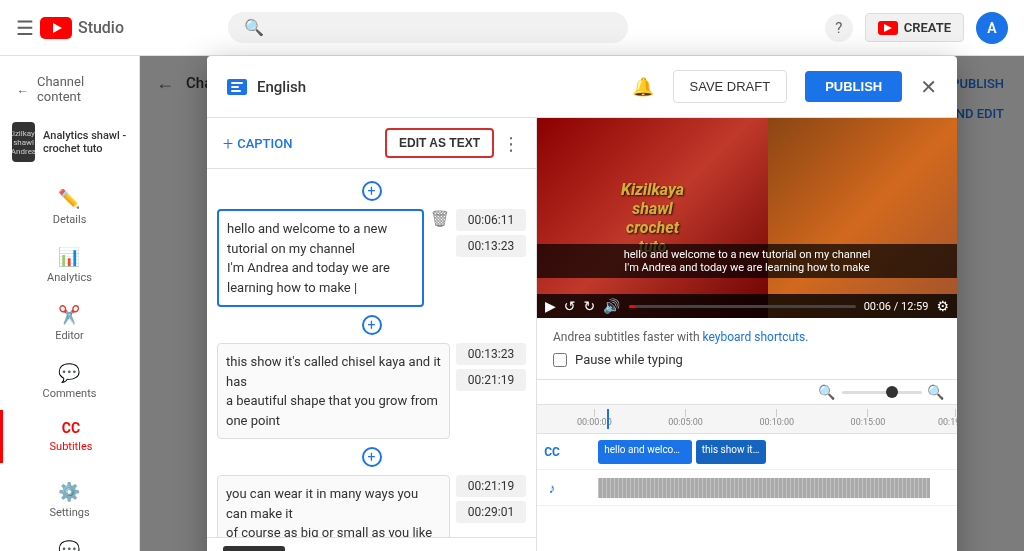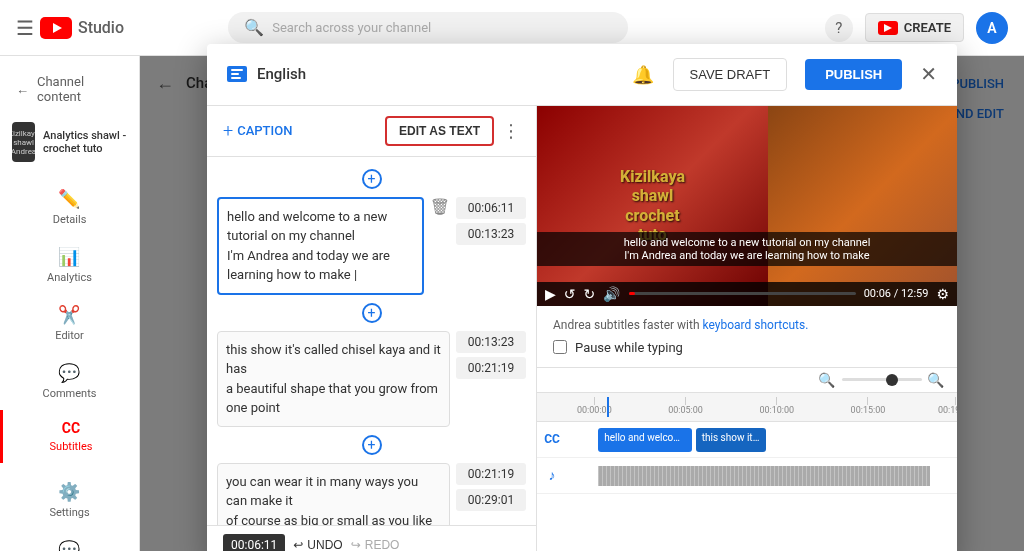--- a/index.html
+++ b/index.html
@@ -85,21 +85,21 @@
     }
     .bg-page-header { display: flex; align-items: center; gap: 12px; margin-bottom: 12px; }
     .bg-back-btn { font-size: 18px; color: #606060; cursor: pointer; }
     .bg-title { font-size: 15px; font-weight: 500; color: #333; }
 
     
     .modal-overlay {
       position: absolute; inset: 0;
       background: rgba(0,0,0,0.5);
       display: flex;
-      align-items: center;
+      align-items: flex-start;
       justify-content: center;
       z-index: 100;
     }
 
     
     .modal {
       background: #fff;
       border-radius: 4px;
       width: 750px;
       max-height: 520px;
@@ -247,20 +247,21 @@
     
     .video-preview {
       position: relative;
       background: #000;
       height: 200px;
       overflow: hidden;
     }
     .video-thumbnail {
       width: 100%; height: 100%;
       display: flex;
+      font-style: italic;
     }
     .video-thumb-left {
       width: 55%;
       background: linear-gradient(135deg, #8b0000 0%, #c0392b 50%, #6b0000 100%);
       display: flex; flex-direction: column; align-items: center; justify-content: center;
       color: white;
       padding: 10px;
     }
     .video-title-overlay {
       font-size: 16px; font-weight: 800; text-align: center; line-height: 1.2;
@@ -381,21 +382,20 @@
   <div class="topnav-logo">
     <span class="hamburger">☰</span>
     <svg class="yt-icon" viewBox="0 0 32 22">
       <rect width="32" height="22" rx="5" fill="#FF0000"></rect>
       <polygon points="13,6 13,16 22,11" fill="white"></polygon>
     </svg>
     <span class="studio-text">Studio</span>
   </div>
   <div class="topnav-search">
     <span class="search-icon-text">🔍</span>
-    <span class="search-placeholder">Search across your channel</span>
   </div>
   <div class="topnav-right">
     <div class="help-icon">?</div>
     <div class="create-btn">
       <div class="create-icon"></div>
       <span>CREATE</span>
     </div>
     <div class="avatar">A</div>
   </div>
 </div>

